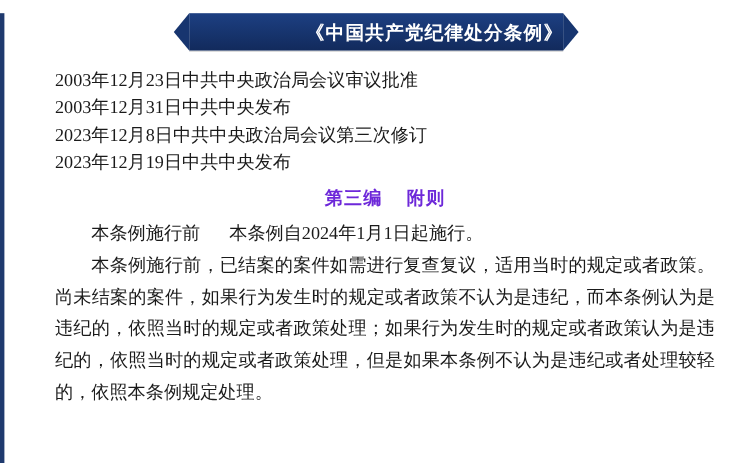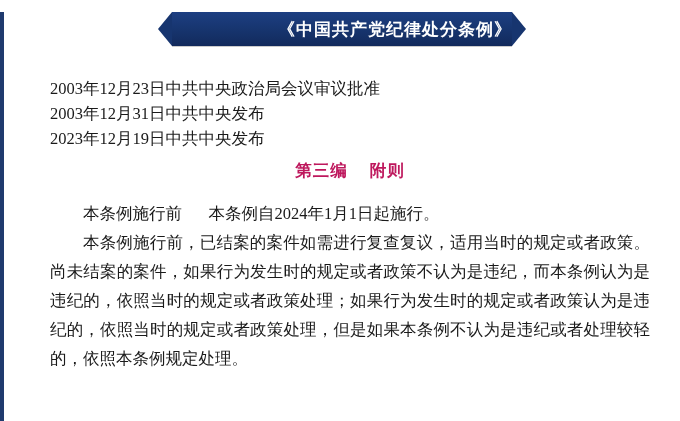--- a/index.html
+++ b/index.html
@@ -52,36 +52,36 @@
   }
   .title-text {
     color: #ffffff;
     font-size: 17px;
     font-weight: bold;
     letter-spacing: 1px;
     font-family: "Liberation Serif", "DejaVu Serif", serif;
     white-space: nowrap;
   }
   .content {
-    padding: 30px 30px 0 46px;
+    padding: 14px 30px 0 46px;
     color: #1a1a1a;
   }
   .meta-line {
     font-size: 16.5px;
     line-height: 25px;
     color: #1a1a1a;
     white-space: nowrap;
   }
   .section-heading {
     text-align: center;
     font-size: 16.5px;
     font-weight: bold;
     margin-top: 9px;
-    margin-bottom: 17px;
-    color: #be185d;
+    margin-bottom: 6px;
+    color: #6d28d9;
     letter-spacing: 1px;
   }
   .section-heading .gap {
     display: inline-block;
     width: 22px;
   }
   .para {
     font-size: 16.5px;
     line-height: 29px;
     text-align: justify;
@@ -104,20 +104,21 @@
 <div class="page">
 
   <div class="title-band">
     <span class="title-text">《中国共产党纪律处分条例》</span>
   </div>
 
   <div class="content">
 
     <div class="meta-line">2003年12月23日中共中央政治局会议审议批准</div>
     <div class="meta-line">2003年12月31日中共中央发布</div>
+    <div class="meta-line">2023年12月8日中共中央政治局会议第三次修订</div>
     <div class="meta-line">2023年12月19日中共中央发布</div>
 
     <div class="section-heading">
       <span>第三编</span><span class="gap"></span><span>附则</span>
     </div>
 
     <p class="para first">
       <span>本条例施行前</span><span class="spacer"></span><span>本条例自2024年1月1日起施行。</span>
     </p>
 

